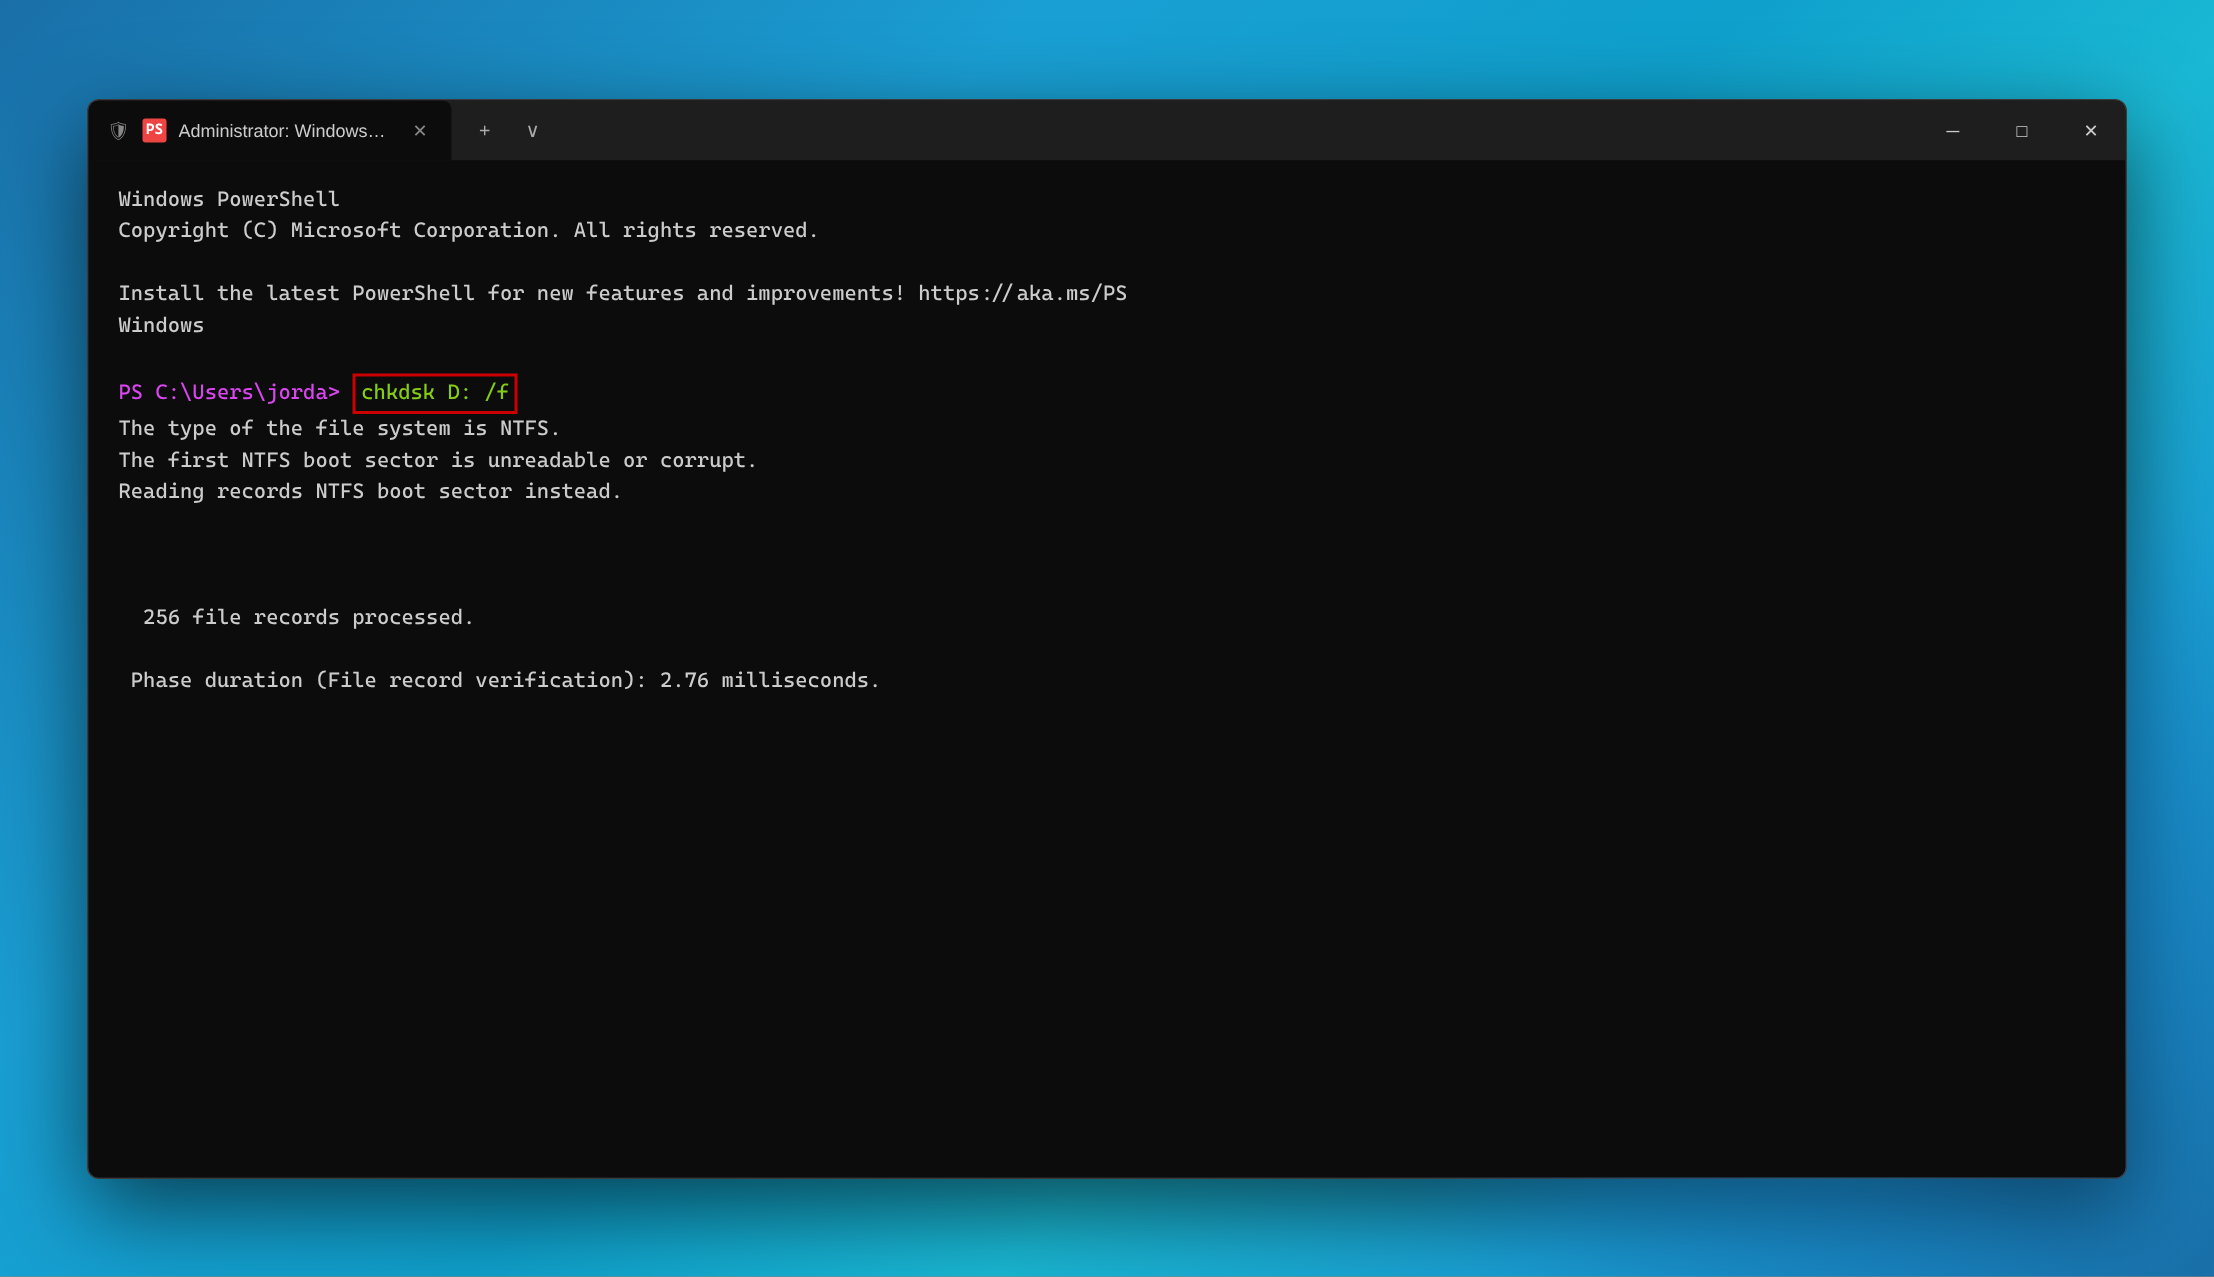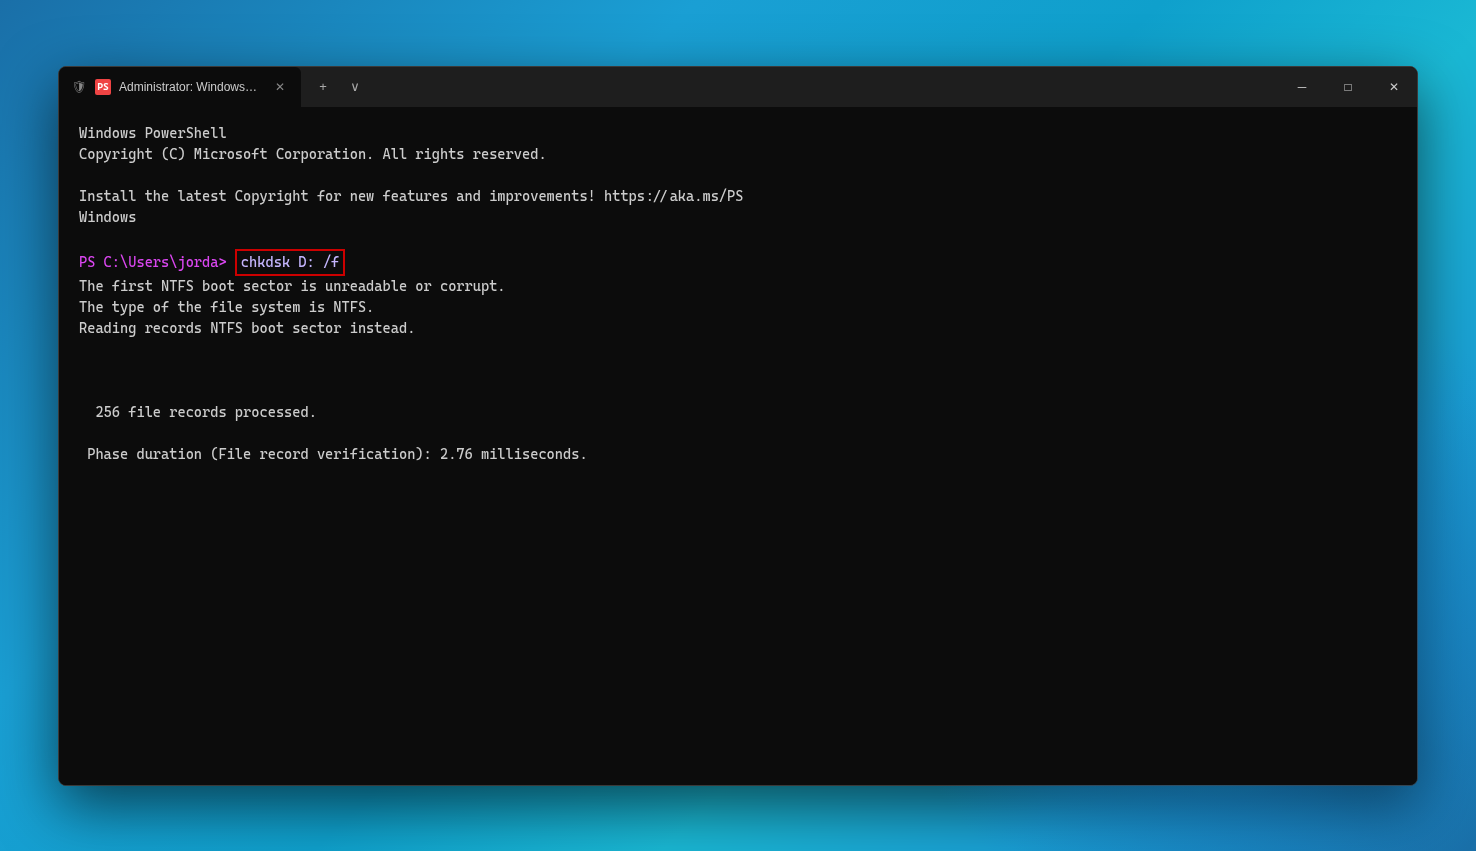--- a/index.html
+++ b/index.html
@@ -190,21 +190,21 @@
       display: flex;
       align-items: center;
       white-space: pre;
     }
 
     .prompt {
       color: #d946ef;
     }
 
     .command-highlight {
-      color: #c4b5fd;
+      color: #84cc16;
       background: transparent;
       border: 2px solid #cc0000;
       padding: 1px 4px;
       font-family: inherit;
       font-size: inherit;
     }
 
   </style>
 </head>
 <body>
@@ -228,28 +228,28 @@
       <div class="win-btn">─</div>
       <div class="win-btn">□</div>
       <div class="win-btn close">✕</div>
     </div>
   </div>
 
   <div class="terminal-body">
     <span class="terminal-line">Windows PowerShell</span>
     <span class="terminal-line">Copyright (C) Microsoft Corporation. All rights reserved.</span>
     <span class="terminal-line empty"></span>
-    <span class="terminal-line">Install the latest Copyright for new features and improvements! https://aka.ms/PS</span>
+    <span class="terminal-line">Install the latest PowerShell for new features and improvements! https://aka.ms/PS</span>
     <span class="terminal-line">Windows</span>
     <span class="terminal-line empty"></span>
     <div class="command-line">
       <span class="prompt">PS C:\Users\jorda&gt; </span><span class="command-highlight">chkdsk D: /f</span>
     </div>
+    <span class="terminal-line">The type of the file system is NTFS.</span>
     <span class="terminal-line">The first NTFS boot sector is unreadable or corrupt.</span>
-    <span class="terminal-line">The type of the file system is NTFS.</span>
     <span class="terminal-line">Reading records NTFS boot sector instead.</span>
     <span class="terminal-line empty"></span>
     <span class="terminal-line empty"></span>
     <span class="terminal-line empty"></span>
     <span class="terminal-line">  256 file records processed.</span>
     <span class="terminal-line empty"></span>
     <span class="terminal-line"> Phase duration (File record verification): 2.76 milliseconds.</span>
   </div>
 
 </div>

